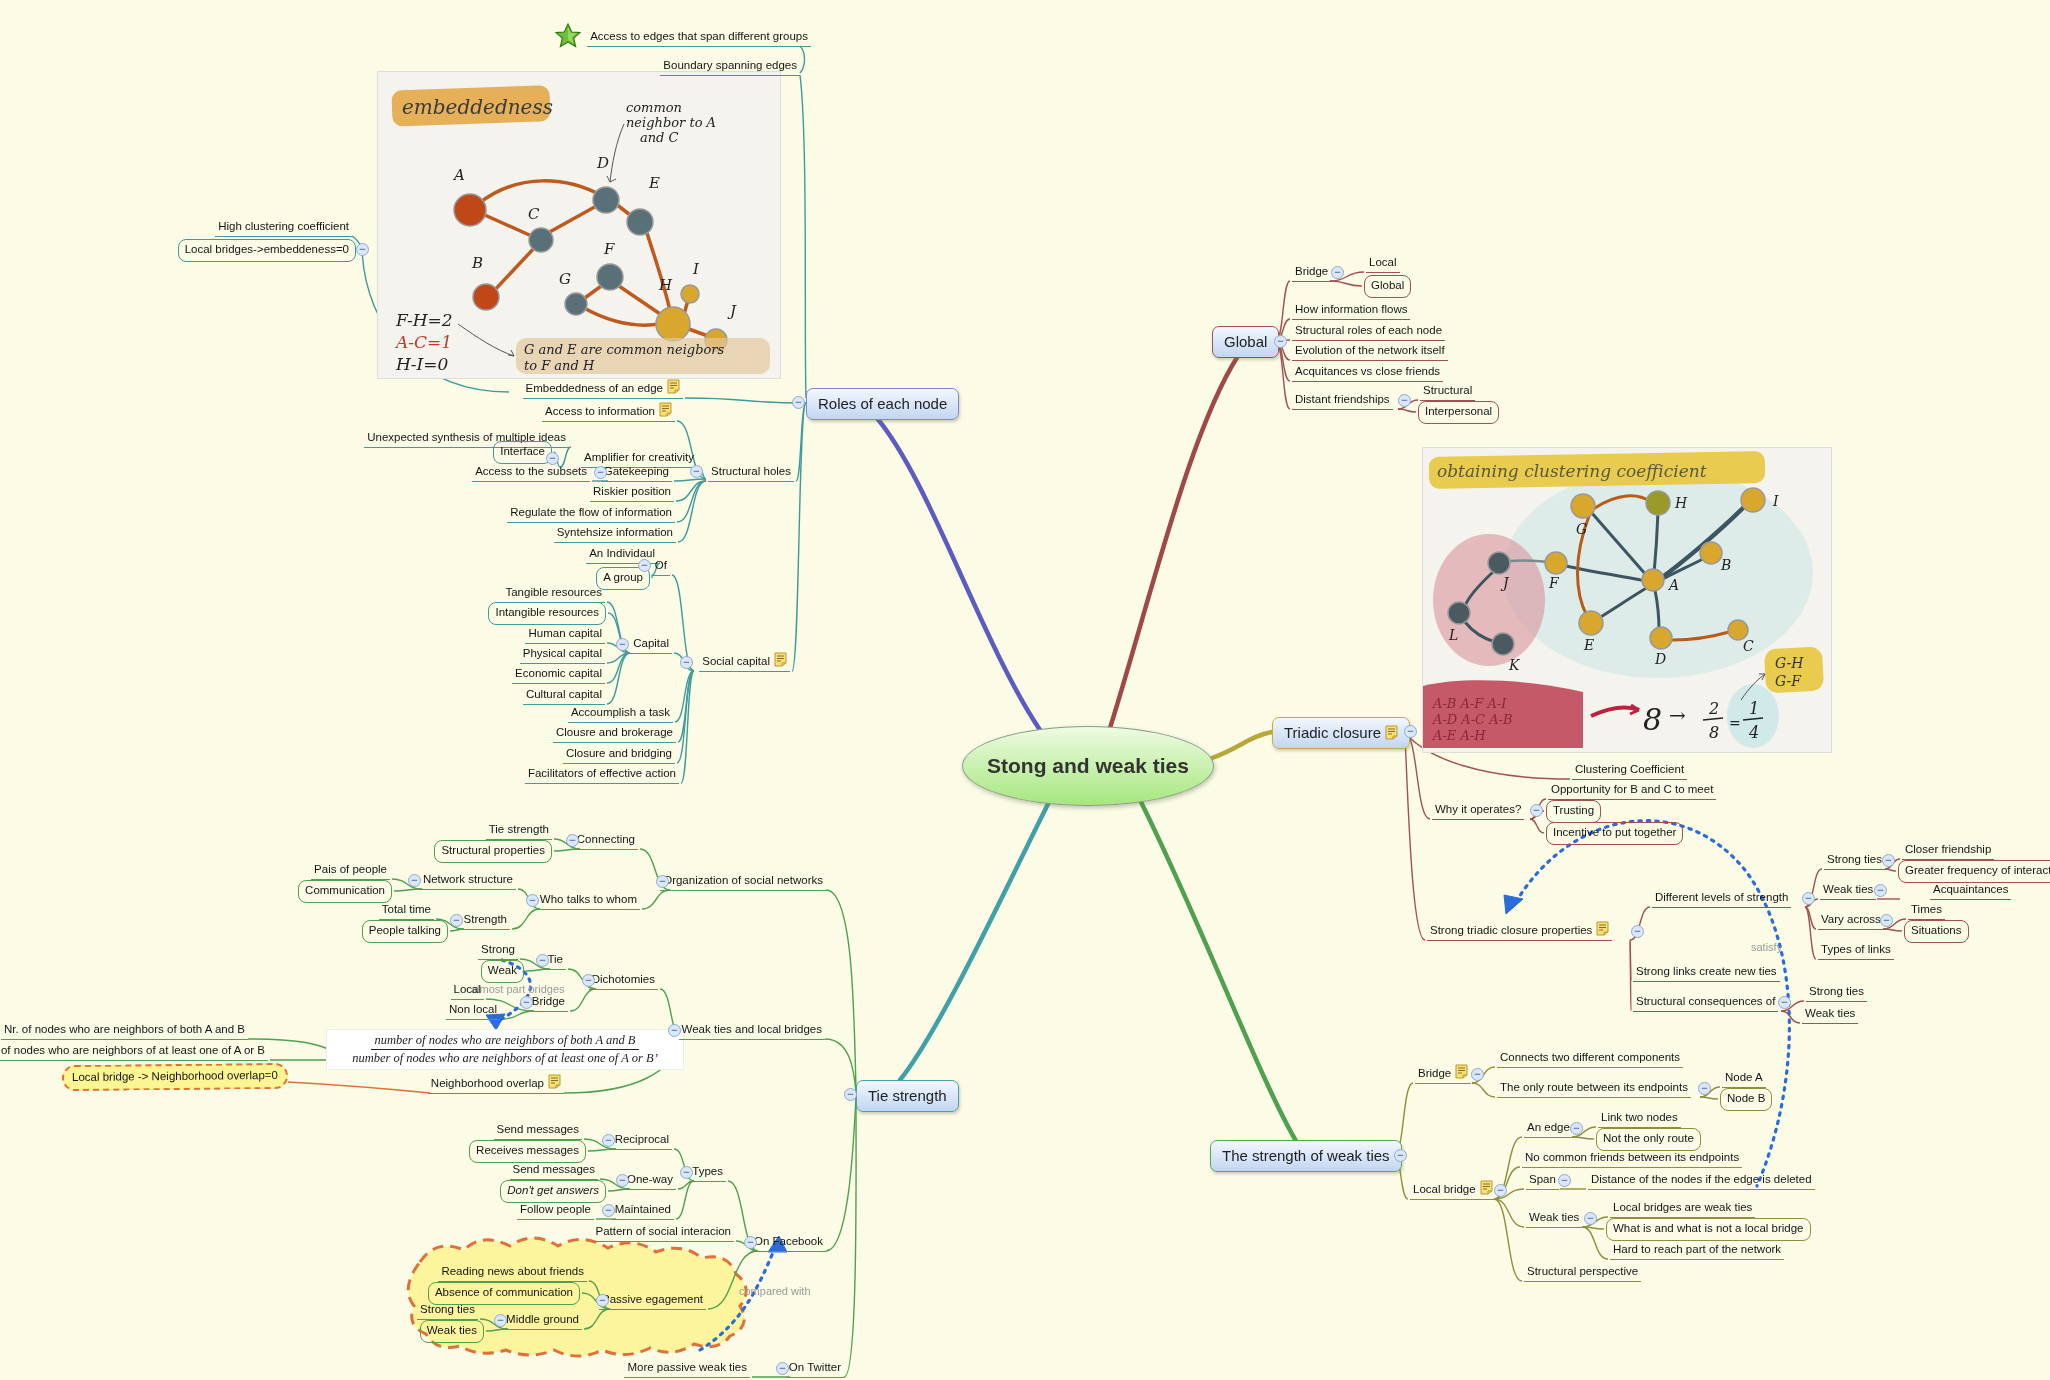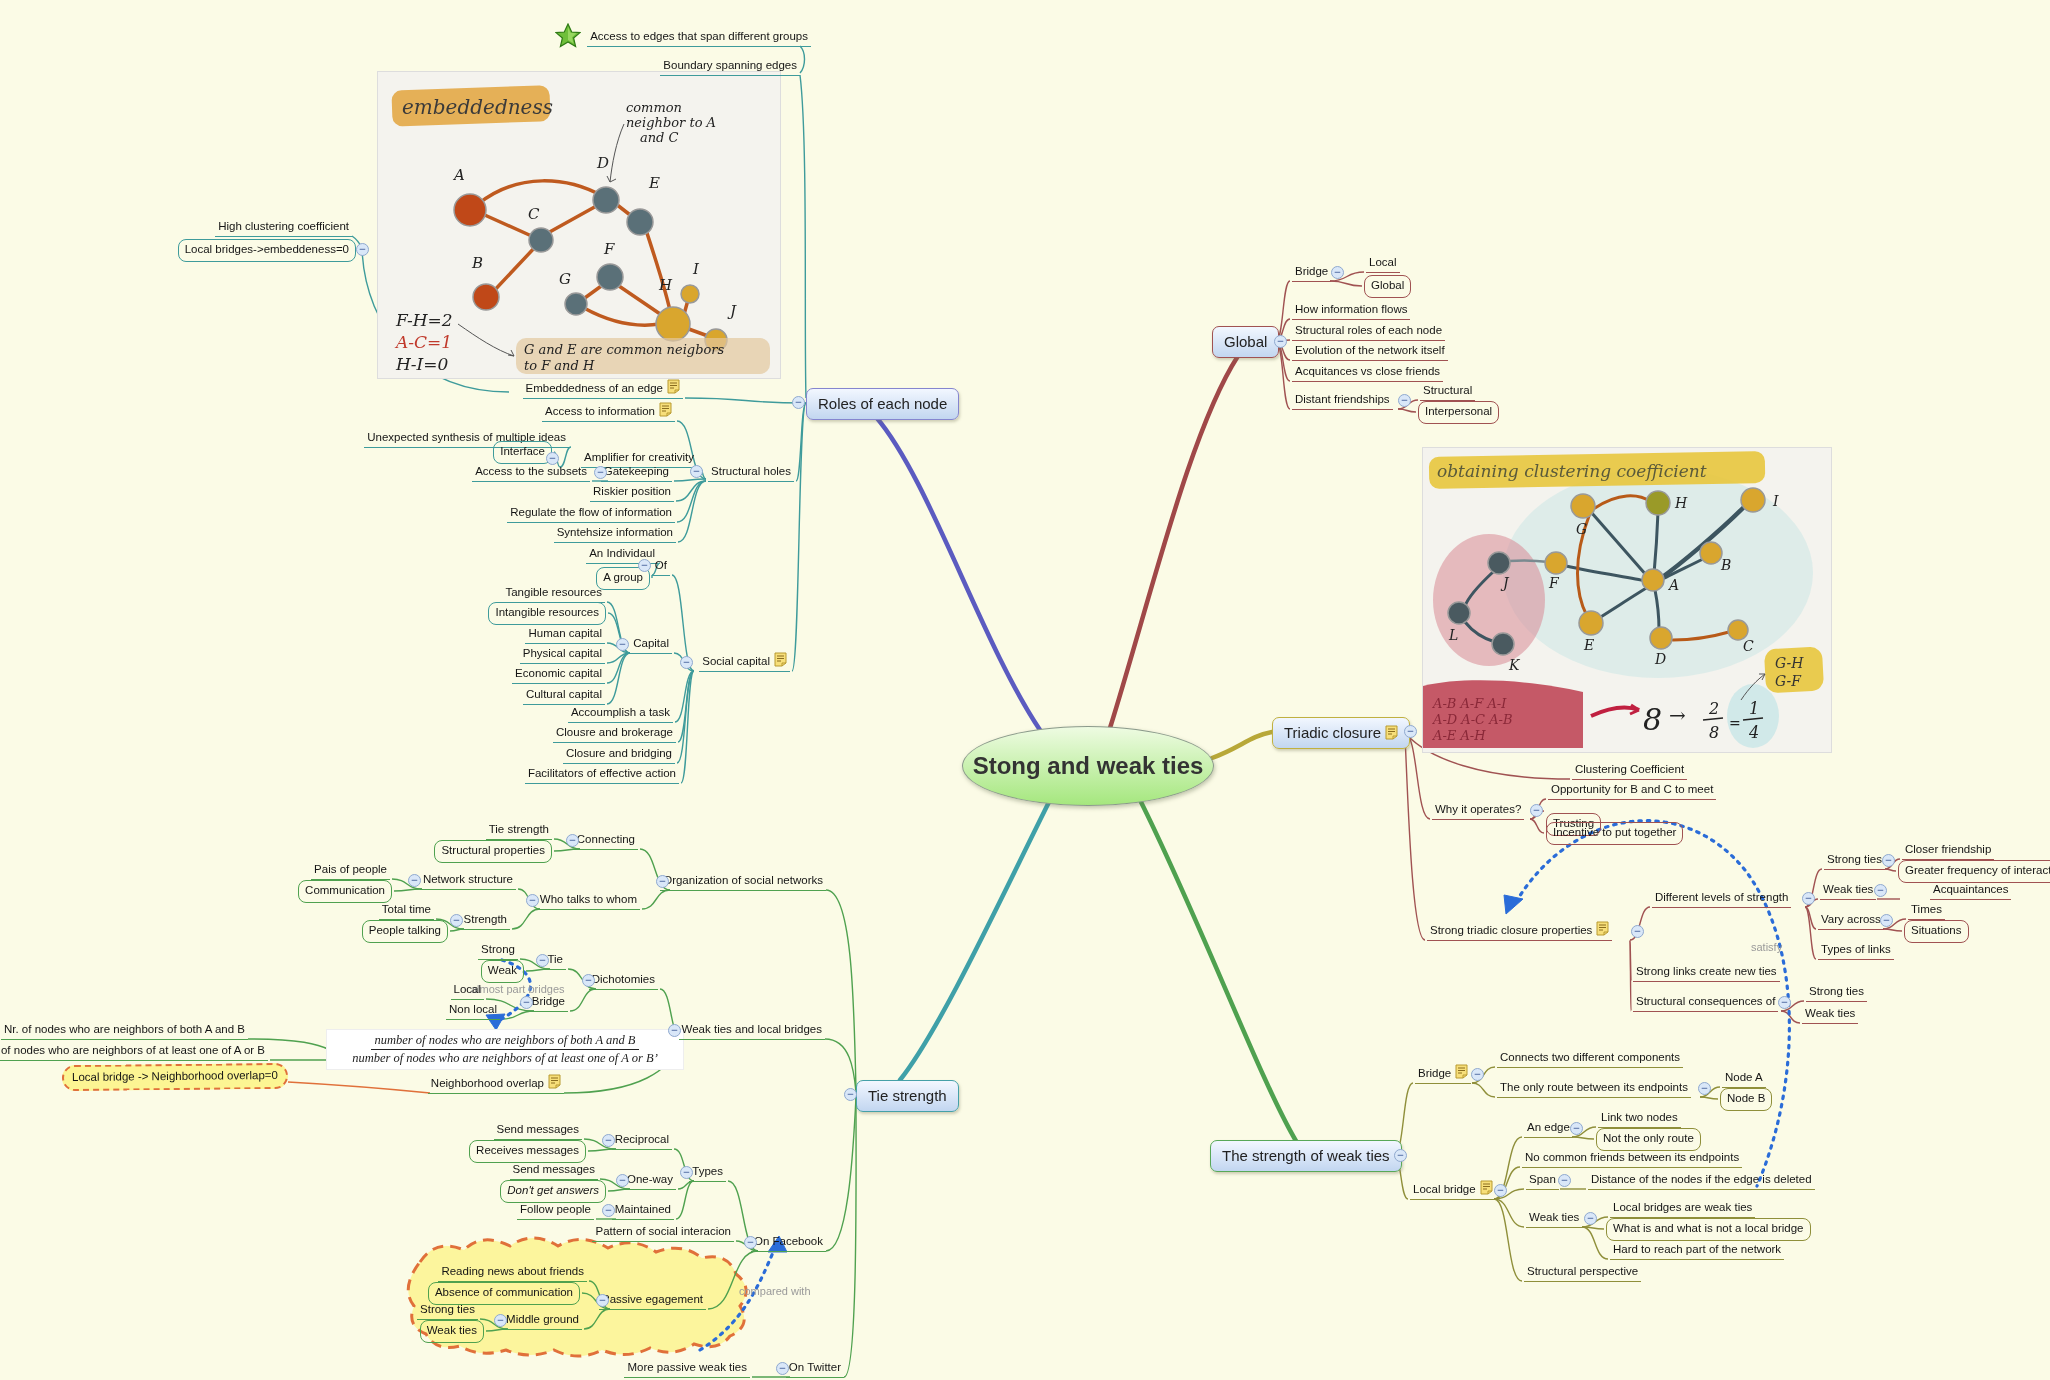--- a/index.html
+++ b/index.html
@@ -15,21 +15,21 @@
           box-shadow:1px 2px 3px rgba(120,120,90,.35);}
   .t-blob{border:2px dashed #e0703a;border-radius:13px;background:#fcf593;height:22px;line-height:20px;
           padding:0 8px;font-size:11.5px;transform:rotate(-.6deg);}
   .t-dim{color:#9a9a9a;font-size:11px;z-index:2;}
   .badge{position:absolute;z-index:4;width:13px;height:13px;border-radius:50%;background:#d9e7f8;
          border:1px solid #8fa9cf;color:#6e86b4;font-size:11px;line-height:11px;font-weight:bold;
          text-align:center;box-sizing:border-box;}
   .central{position:absolute;z-index:3;left:962px;top:726px;width:250px;height:78px;border-radius:50%;
            background:linear-gradient(#eefbe2,#a5e77e);border:1.5px solid #8b9a8b;
            box-shadow:1px 2px 4px rgba(100,110,80,.4);display:flex;align-items:center;justify-content:center;
-           font-size:24px;font-weight:bold;color:#333;}
+           font-size:21px;font-weight:bold;color:#333;}
   .img-card{position:absolute;z-index:2;background:#f4f3ee;box-shadow:0 0 0 1px #ddd;}
   .formula{position:absolute;z-index:3;left:327px;top:1030px;width:348px;background:#ffffff;
            font-family:"Liberation Serif",serif;font-style:italic;font-size:12.5px;color:#222;
            text-align:center;padding:3px 4px;box-shadow:0 0 0 1px #eee;}
   .formula .num{display:inline-block;border-bottom:1px solid #222;padding:0 4px 1px;}
   .formula .den{display:block;padding-top:1px;}
   .note-ic{display:inline-block;vertical-align:-2px;margin-left:4px;}
   .hw{font-family:"DejaVu Serif",serif;font-style:italic;}
 </style>
 </head>
@@ -372,21 +372,21 @@
     <div class="nd t-lbl" style="top: 381px; left: 1420px; border-color: rgb(160, 82, 82);"><span>Structural</span></div>
     <div class="nd t-box" style="top: 401px; left: 1418px; border-color: rgb(160, 82, 82);"><span>Interpersonal</span></div>
     <div class="nd t-main" style="top: 717px; left: 1272px; border-color: rgb(192, 176, 64); min-width: 110px; text-align: center;"><span>Triadic closure</span><svg class="note-ic" width="13" height="15" viewBox="0 0 13 15">
         <path d="M1,1 h11 v10 l-4,3 h-7 z" fill="#f7df7a" stroke="#b89a30" stroke-width="1"></path>
         <path d="M8,14 v-3 h4" fill="none" stroke="#b89a30" stroke-width="1"></path>
         <path d="M3,4 h7 M3,6.5 h7 M3,9 h4" stroke="#8a6d1f" stroke-width="1"></path>
       </svg></div>
     <div class="nd t-lbl" style="top: 760px; left: 1572px; border-color: rgb(160, 82, 82);"><span>Clustering Coefficient</span></div>
     <div class="nd t-lbl" style="top: 800px; left: 1432px; border-color: rgb(160, 82, 82);"><span>Why it operates?</span></div>
     <div class="nd t-lbl" style="top: 780px; left: 1548px; border-color: rgb(160, 82, 82);"><span>Opportunity for B and C to meet</span></div>
-    <div class="nd t-box" style="top: 800px; left: 1546px; border-color: rgb(160, 82, 82); margin-top: 13px;"><span>Trusting</span></div>
+    <div class="nd t-box" style="top: 800px; left: 1546px; border-color: rgb(160, 82, 82);"><span>Trusting</span></div>
     <div class="nd t-box" style="top: 822px; left: 1546px; border-color: rgb(160, 82, 82);"><span>Incentive to put together</span></div>
     <div class="nd t-lbl" style="top: 921px; left: 1427px; border-color: rgb(160, 82, 82);"><span>Strong triadic closure properties</span><svg class="note-ic" width="13" height="15" viewBox="0 0 13 15">
         <path d="M1,1 h11 v10 l-4,3 h-7 z" fill="#f7df7a" stroke="#b89a30" stroke-width="1"></path>
         <path d="M8,14 v-3 h4" fill="none" stroke="#b89a30" stroke-width="1"></path>
         <path d="M3,4 h7 M3,6.5 h7 M3,9 h4" stroke="#8a6d1f" stroke-width="1"></path>
       </svg></div>
     <div class="nd t-lbl" style="top: 888px; left: 1652px; border-color: rgb(160, 82, 82);"><span>Different levels of strength</span></div>
     <div class="nd t-lbl" style="top: 850px; left: 1824px; border-color: rgb(160, 82, 82);"><span>Strong ties</span></div>
     <div class="nd t-lbl" style="top: 840px; left: 1902px; border-color: rgb(160, 82, 82);"><span>Closer friendship</span></div>
     <div class="nd t-box" style="top: 860px; left: 1898px; border-color: rgb(160, 82, 82);"><span>Greater frequency of interaction</span></div>

